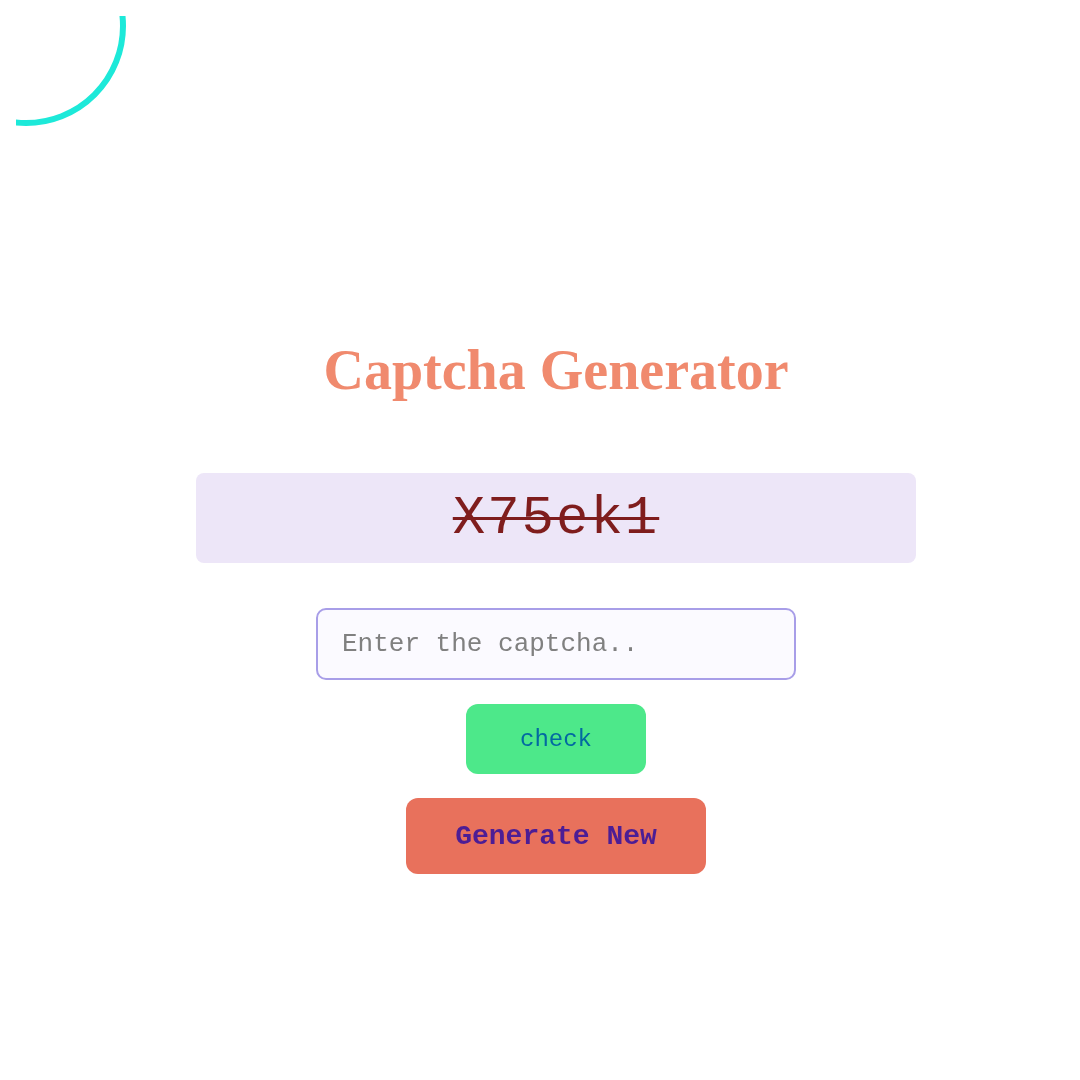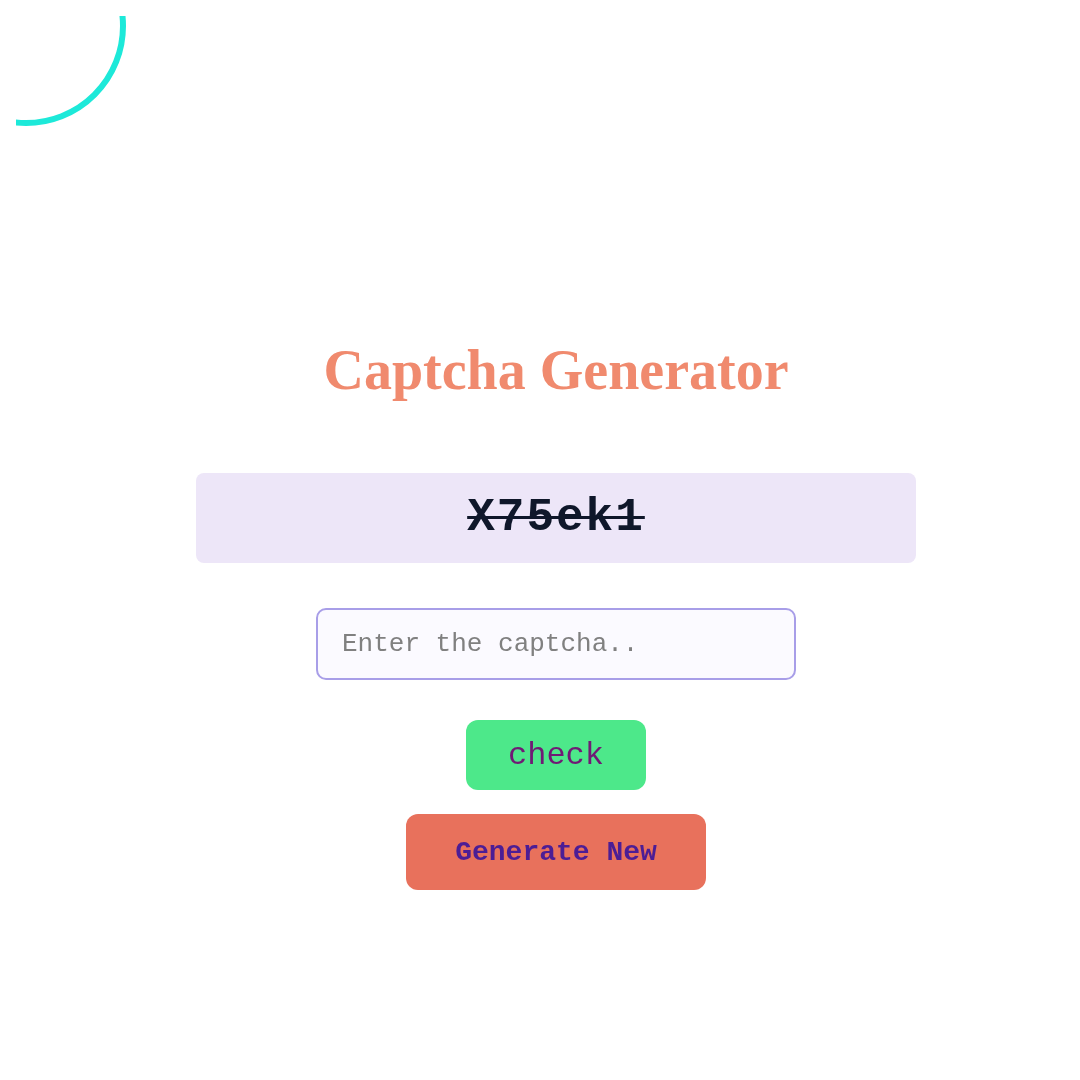--- a/index.html
+++ b/index.html
@@ -50,56 +50,56 @@
       background: #ede6f8;
       border-radius: 8px;
       display: flex;
       align-items: center;
       justify-content: center;
       margin-bottom: 45px;
     }
 
     .captcha-text {
       font-family: "Consolas", "Monaco", "Courier New", monospace;
-      font-size: 46px;
-      font-weight: 700;
-      color: #0f172a;
+      font-size: 54px;
+      font-weight: 400;
+      color: #7f1d1d;
       text-decoration: line-through;
       text-decoration-thickness: 3px;
       letter-spacing: 2px;
     }
 
     .captcha-input {
       width: 480px;
       height: 72px;
       border: 2px solid #a89ee8;
       border-radius: 10px;
       background: #fbfaff;
       font-family: "Consolas", "Monaco", "Courier New", monospace;
       font-size: 26px;
       color: #333;
       padding: 0 24px;
-      margin-bottom: 40px;
+      margin-bottom: 24px;
       outline: none;
     }
 
     .captcha-input::placeholder {
       color: #808080;
     }
 
     .check-button {
       width: 180px;
       height: 70px;
       background: #4de88a;
       border: none;
       border-radius: 12px;
       font-family: "Consolas", "Monaco", "Courier New", monospace;
-      font-size: 32px;
+      font-size: 24px;
       font-weight: 500;
-      color: #701a75;
+      color: #0369a1;
       cursor: pointer;
       margin-bottom: 24px;
     }
 
     .generate-button {
       width: 300px;
       height: 76px;
       background: #e8715c;
       border: none;
       border-radius: 12px;

